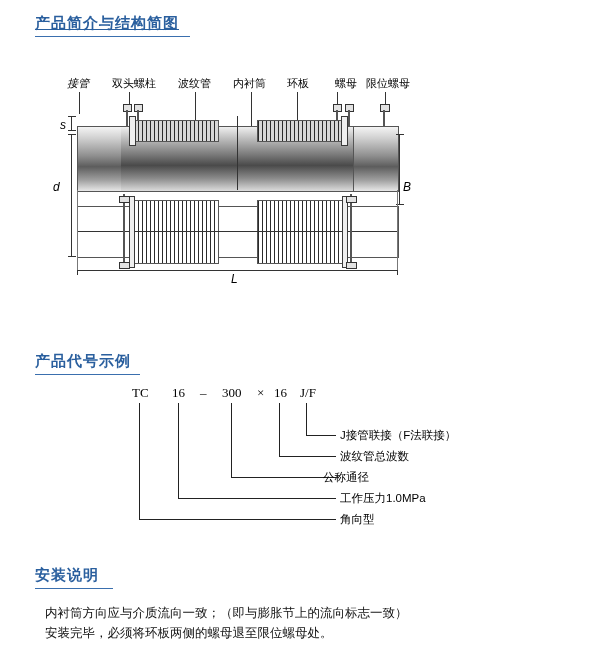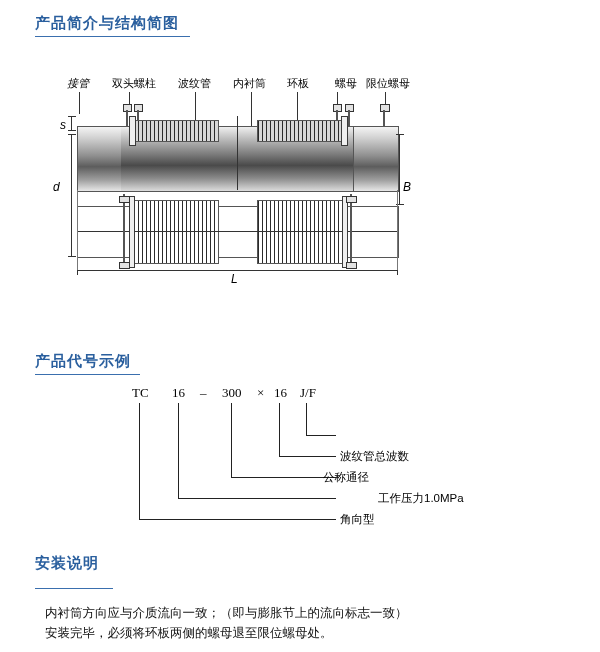--- a/index.html
+++ b/index.html
@@ -139,21 +139,21 @@
   .note {
     position: absolute;
     font-size: 12.5px;
     color: #111;
     white-space: nowrap;
   }
 </style>
 </head>
 <body>
 
-<div class="section-title" style="left:35px; top:14px;">产品简介与结构简图</div>
+<div class="section-title" style="left:35px; top:14px;text-decoration:underline;">产品简介与结构简图</div>
 <div class="title-underline" style="left:35px; top:36px; width:155px;"></div>
 
 <div id="drawing">
 
   <div class="lbl" style="left:12px; top:8px;font-style:italic;">接管</div>
   <div class="lbl" style="left:57px; top:8px;">双头螺柱</div>
   <div class="lbl" style="left:123px; top:8px;">波纹管</div>
   <div class="lbl" style="left:178px; top:8px;">内衬筒</div>
   <div class="lbl" style="left:232px; top:8px;">环板</div>
   <div class="lbl" style="left:272px; top:8px;margin-left:8px;">螺母</div>
@@ -251,23 +251,24 @@
   <div class="cline-v" style="left:231px; top:18px; height:74px;"></div>
   <div class="cline-v" style="left:178px; top:18px; height:95px;"></div>
   <div class="cline-v" style="left:139px; top:18px; height:116px;"></div>
 
   <div class="cline-h" style="left:306px; top:50px; width:30px;"></div>
   <div class="cline-h" style="left:279px; top:71px; width:57px;"></div>
   <div class="cline-h" style="left:231px; top:92px; width:105px;"></div>
   <div class="cline-h" style="left:178px; top:113px; width:158px;"></div>
   <div class="cline-h" style="left:139px; top:134px; width:197px;"></div>
 
+  <div class="code-desc" style="left:340px; top:43px;">J接管联接（F法联接）</div>
   <div class="code-desc" style="left:340px; top:64px;">波纹管总波数</div>
   <div class="code-desc" style="left:323px; top:85px;">公称通径</div>
-  <div class="code-desc" style="left:340px; top:106px;margin-left:38px;">工作压力1.0MPa</div>
+  <div class="code-desc" style="left:340px; top:106px;">工作压力1.0MPa</div>
   <div class="code-desc" style="left:340px; top:127px;">角向型</div>
 </div>
 
-<div class="section-title" style="left:35px; top:554px;font-family:Liberation Mono, monospace;">安装说明</div>
+<div class="section-title" style="left:35px; top:566px;font-family:Liberation Mono, monospace;">安装说明</div>
 <div class="title-underline" style="left:35px; top:588px; width:78px;"></div>
 
 <div class="note" style="left:45px; top:605px;">内衬筒方向应与介质流向一致；（即与膨胀节上的流向标志一致）</div>
 <div class="note" style="left:45px; top:625px;text-align:right;">安装完毕，必须将环板两侧的螺母退至限位螺母处。</div>
 
 </body></html>

